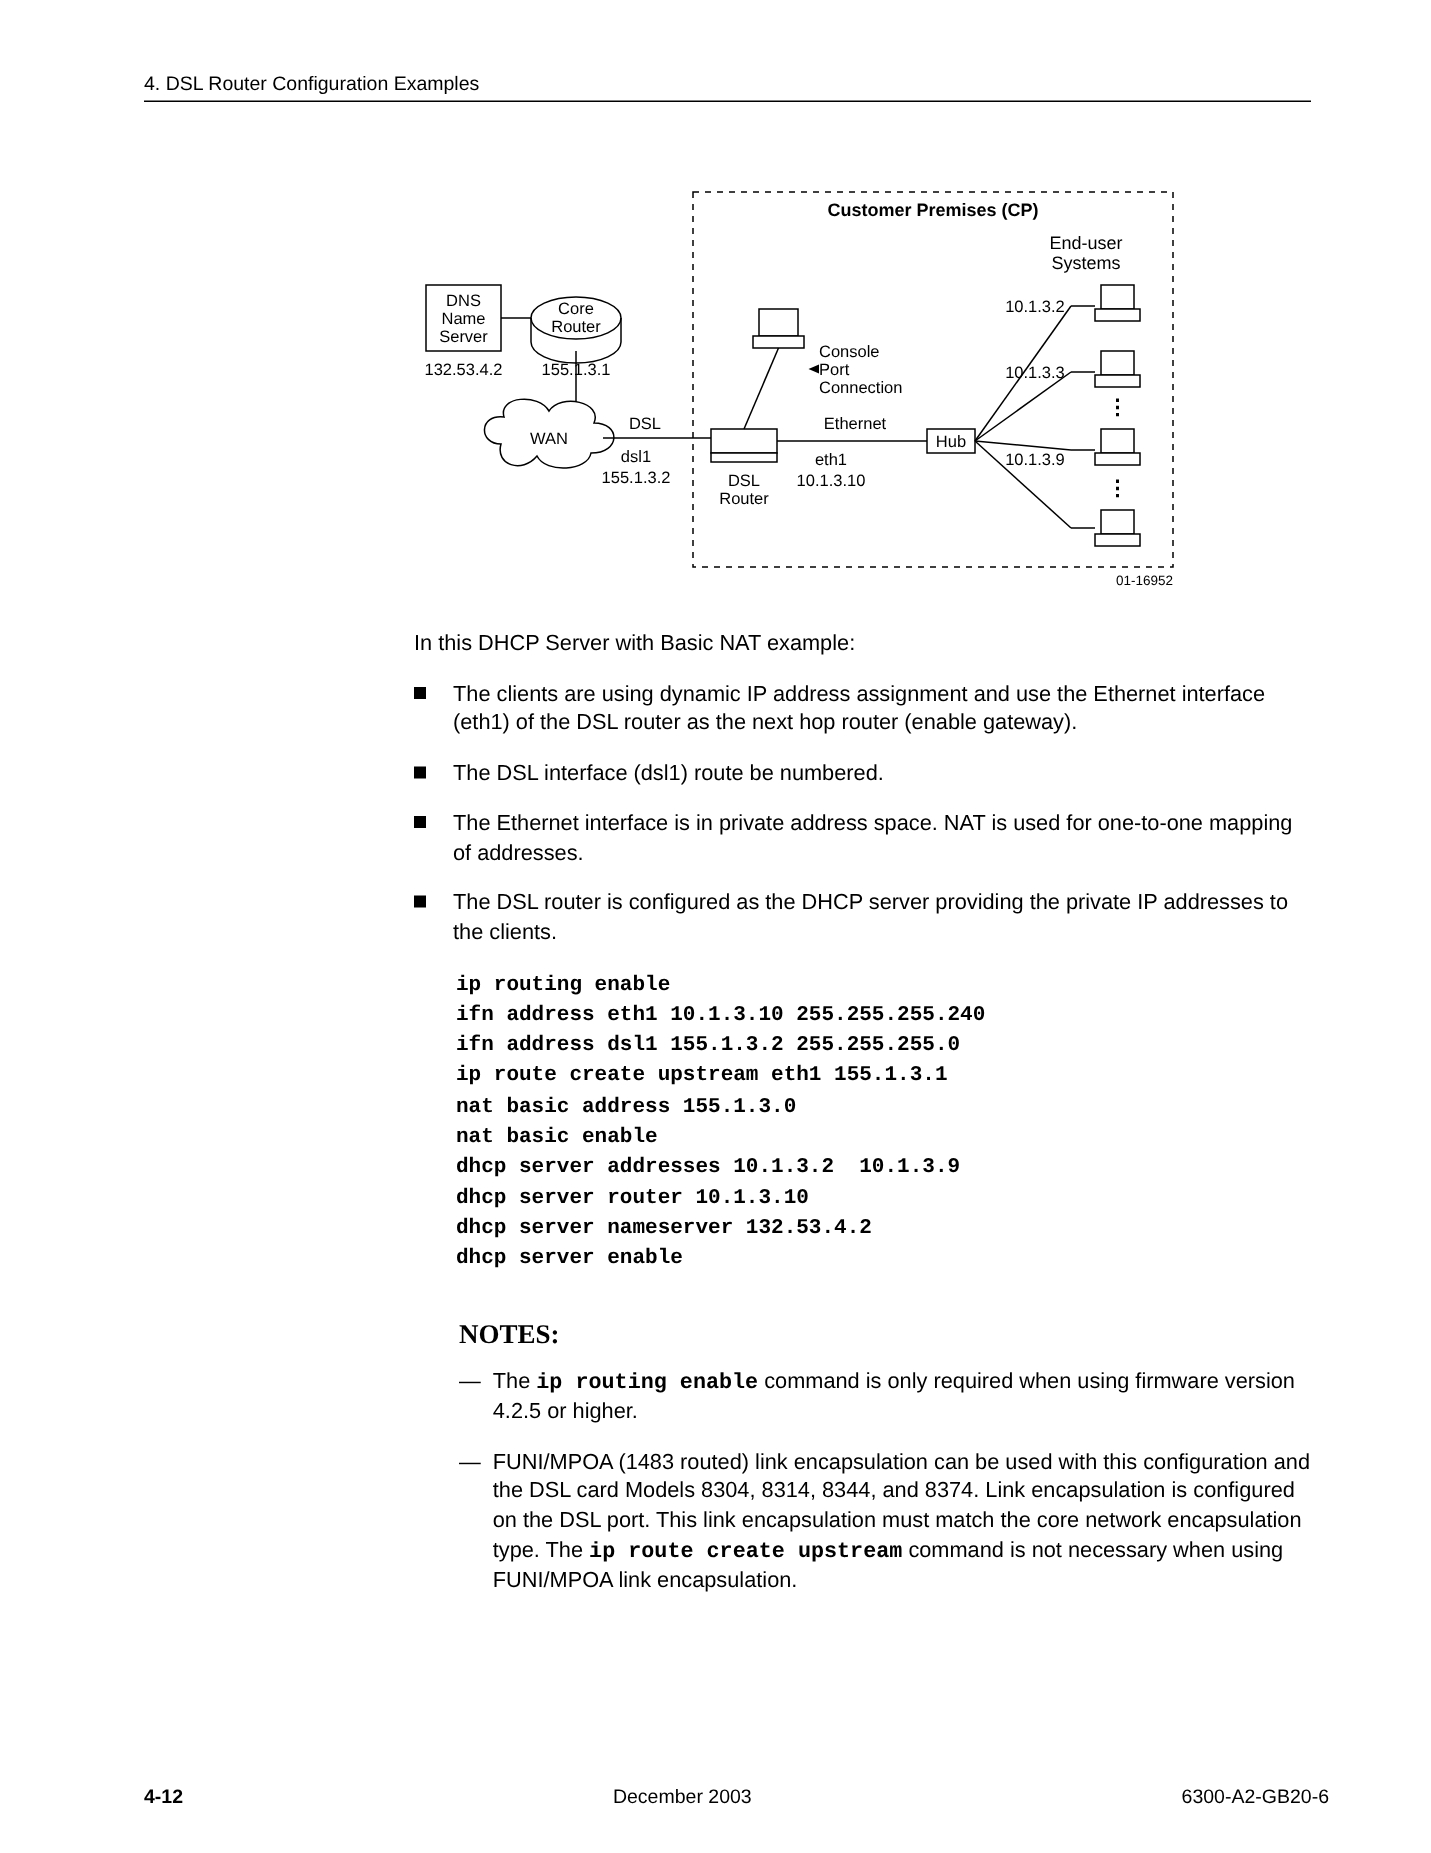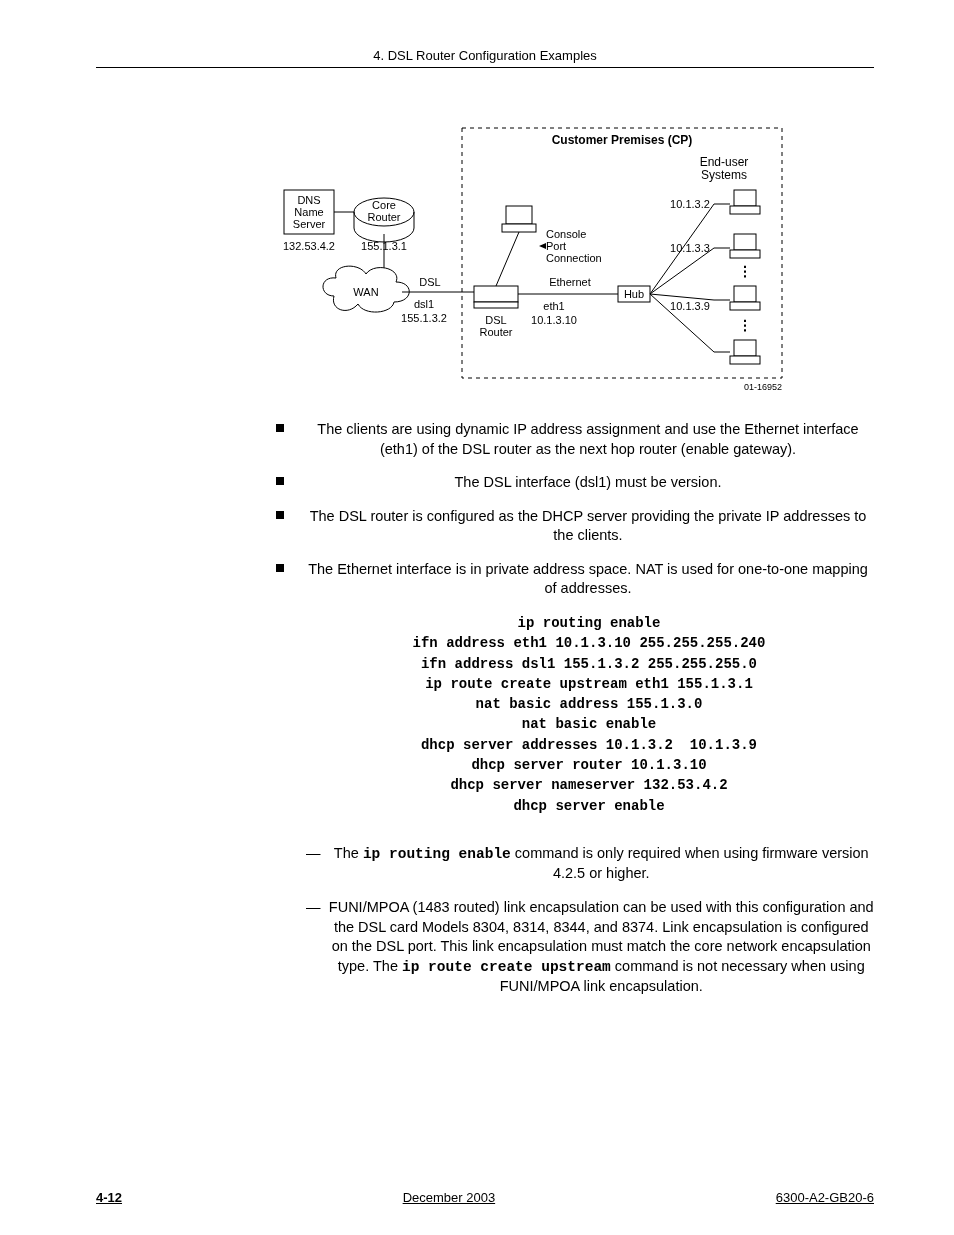--- a/index.html
+++ b/index.html
@@ -8,21 +8,20 @@
     background: #fff;
     font-family: Arial, Helvetica, sans-serif;
     color: #000;
   }
   .page {
     width: 954px;
     height: 1235px;
     box-sizing: border-box;
     padding: 48px 80px 40px 96px;
     position: relative;
-    text-align: center;
   }
   .header-line {
     font-size: 13px;
     border-bottom: 1px solid #000;
     padding-bottom: 4px;
     margin-bottom: 48px;
   }
   .section-title {
     font-family: "Times New Roman", Times, serif;
     font-weight: bold;
@@ -88,26 +87,25 @@
   }
   .notes-item {
     display: flex;
     gap: 8px;
     margin-bottom: 14px;
   }
   .notes-item .dash { flex: 0 0 auto; }
   .footer {
     position: absolute;
     left: 96px;
-    right: 80px;
+    right: 68px;
     bottom: 30px;
     display: flex;
     justify-content: space-between;
     font-size: 13px;
-    text-decoration: underline;
   }
   .footer .pn { font-weight: bold; }
   svg text { font-family: Arial, Helvetica, sans-serif; }
 </style>
 </head>
 <body>
 
 <div class="page">
 
   <div class="header-line">4. DSL Router Configuration Examples</div>
@@ -198,42 +196,44 @@
         <rect x="456" y="240" width="30" height="8" fill="#fff" stroke="#000"></rect>
       </g>
       <line x1="376" y1="178" x2="440" y2="236" stroke="#000"></line>
       <line x1="440" y1="236" x2="456" y2="236" stroke="#000"></line>
 
       <text x="508" y="274" text-anchor="end" font-size="9">01-16952</text>
     </svg>
   </div>
 
   <div class="body-col">
+    <div class="para">In this DHCP Server with Basic NAT example:</div>
 
     <ul class="sq">
       <li>The clients are using dynamic IP address assignment and use the Ethernet interface (eth1) of the DSL router as the next hop router (enable gateway).</li>
-      <li>The DSL interface (dsl1) must be version.</li>
+      <li>The DSL interface (dsl1) route be numbered.</li>
+      <li>The Ethernet interface is in private address space. NAT is used for one-to-one mapping of addresses.</li>
       <li>The DSL router is configured as the DHCP server providing the private IP addresses to the clients.</li>
-      <li>The Ethernet interface is in private address space. NAT is used for one-to-one mapping of addresses.</li>
     </ul>
 
 
     <pre class="cmd">ip routing enable
 ifn address eth1 10.1.3.10 255.255.255.240
 ifn address dsl1 155.1.3.2 255.255.255.0
 ip route create upstream eth1 155.1.3.1
 nat basic address 155.1.3.0
 nat basic enable
 dhcp server addresses 10.1.3.2  10.1.3.9
 dhcp server router 10.1.3.10
 dhcp server nameserver 132.53.4.2
 dhcp server enable</pre>
   </div>
 
   <div class="notes-col">
+    <div class="notes-heading">NOTES:</div>
 
     <div class="notes-item">
       <div class="dash">—</div>
       <div><span>The </span><code class="mono">ip routing enable</code><span> command is only required when using firmware version 4.2.5 or higher.</span></div>
     </div>
 
     <div class="notes-item">
       <div class="dash">—</div>
       <div><span>FUNI/MPOA (1483 routed) link encapsulation can be used with this configuration and the DSL card Models 8304, 8314, 8344, and 8374. Link encapsulation is configured on the DSL port. This link encapsulation must match the core network encapsulation type. The </span><code class="mono">ip route create upstream</code><span> command is not necessary when using FUNI/MPOA link encapsulation.</span></div>
     </div>

